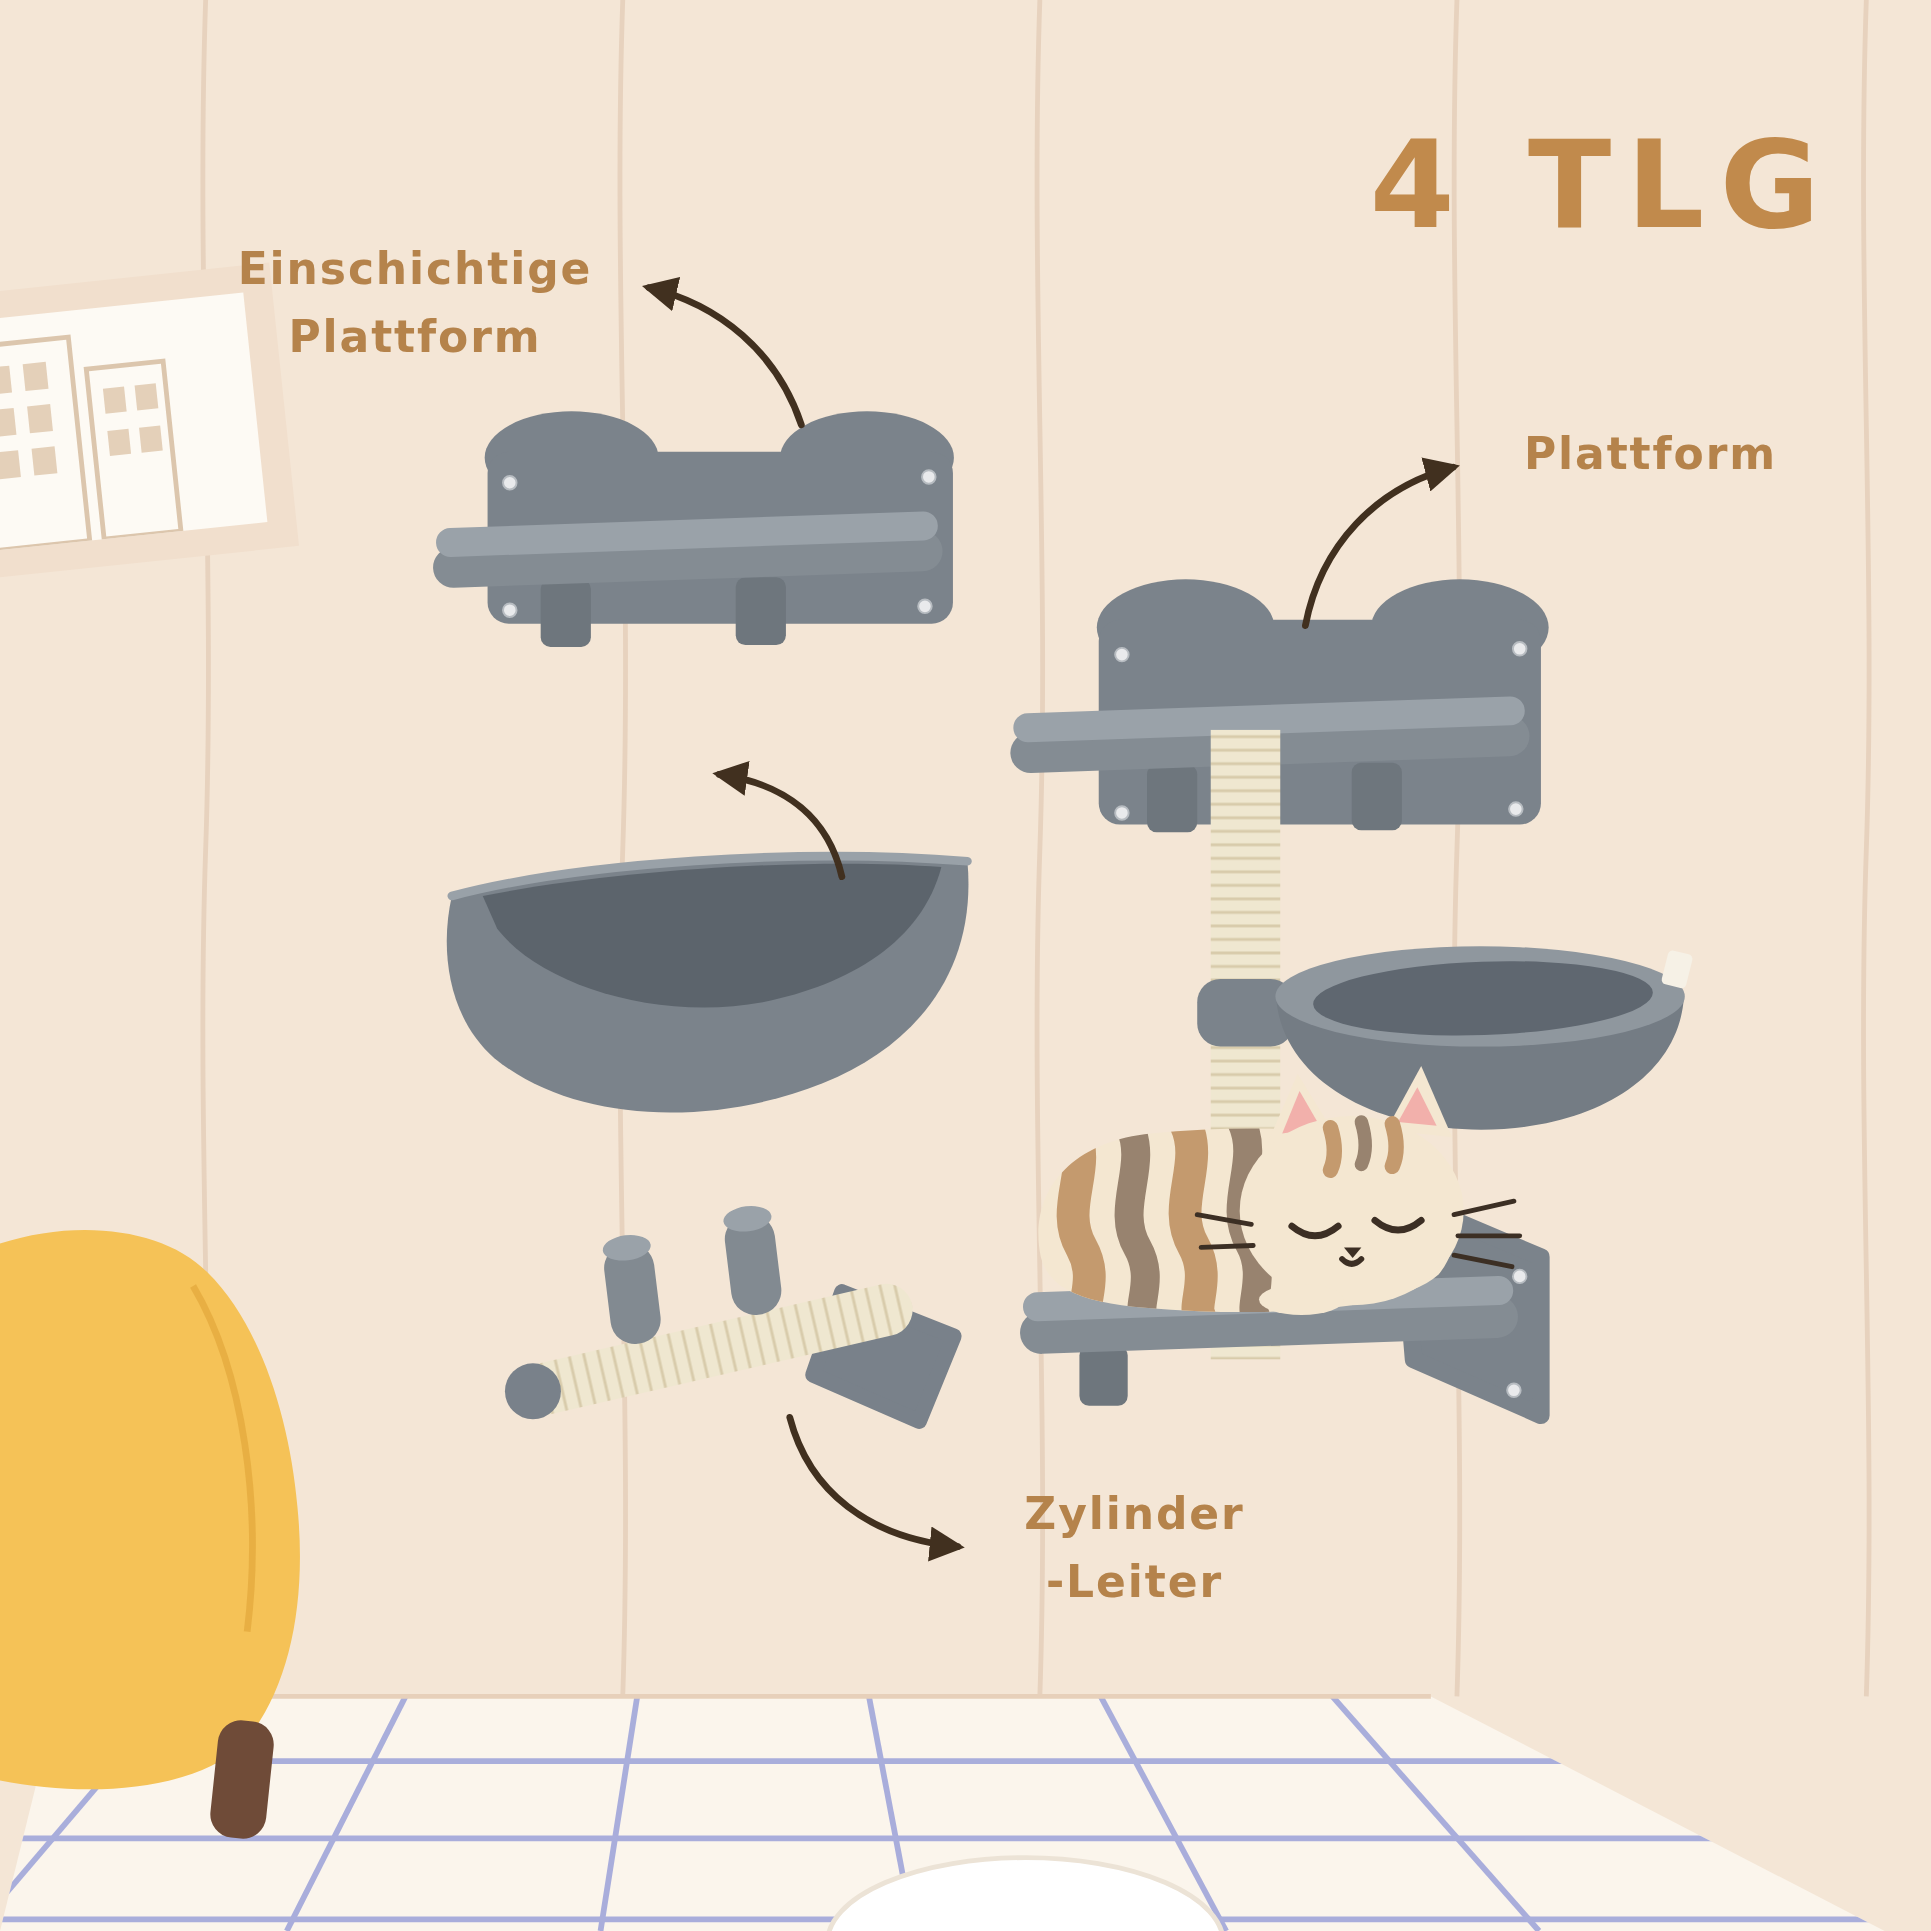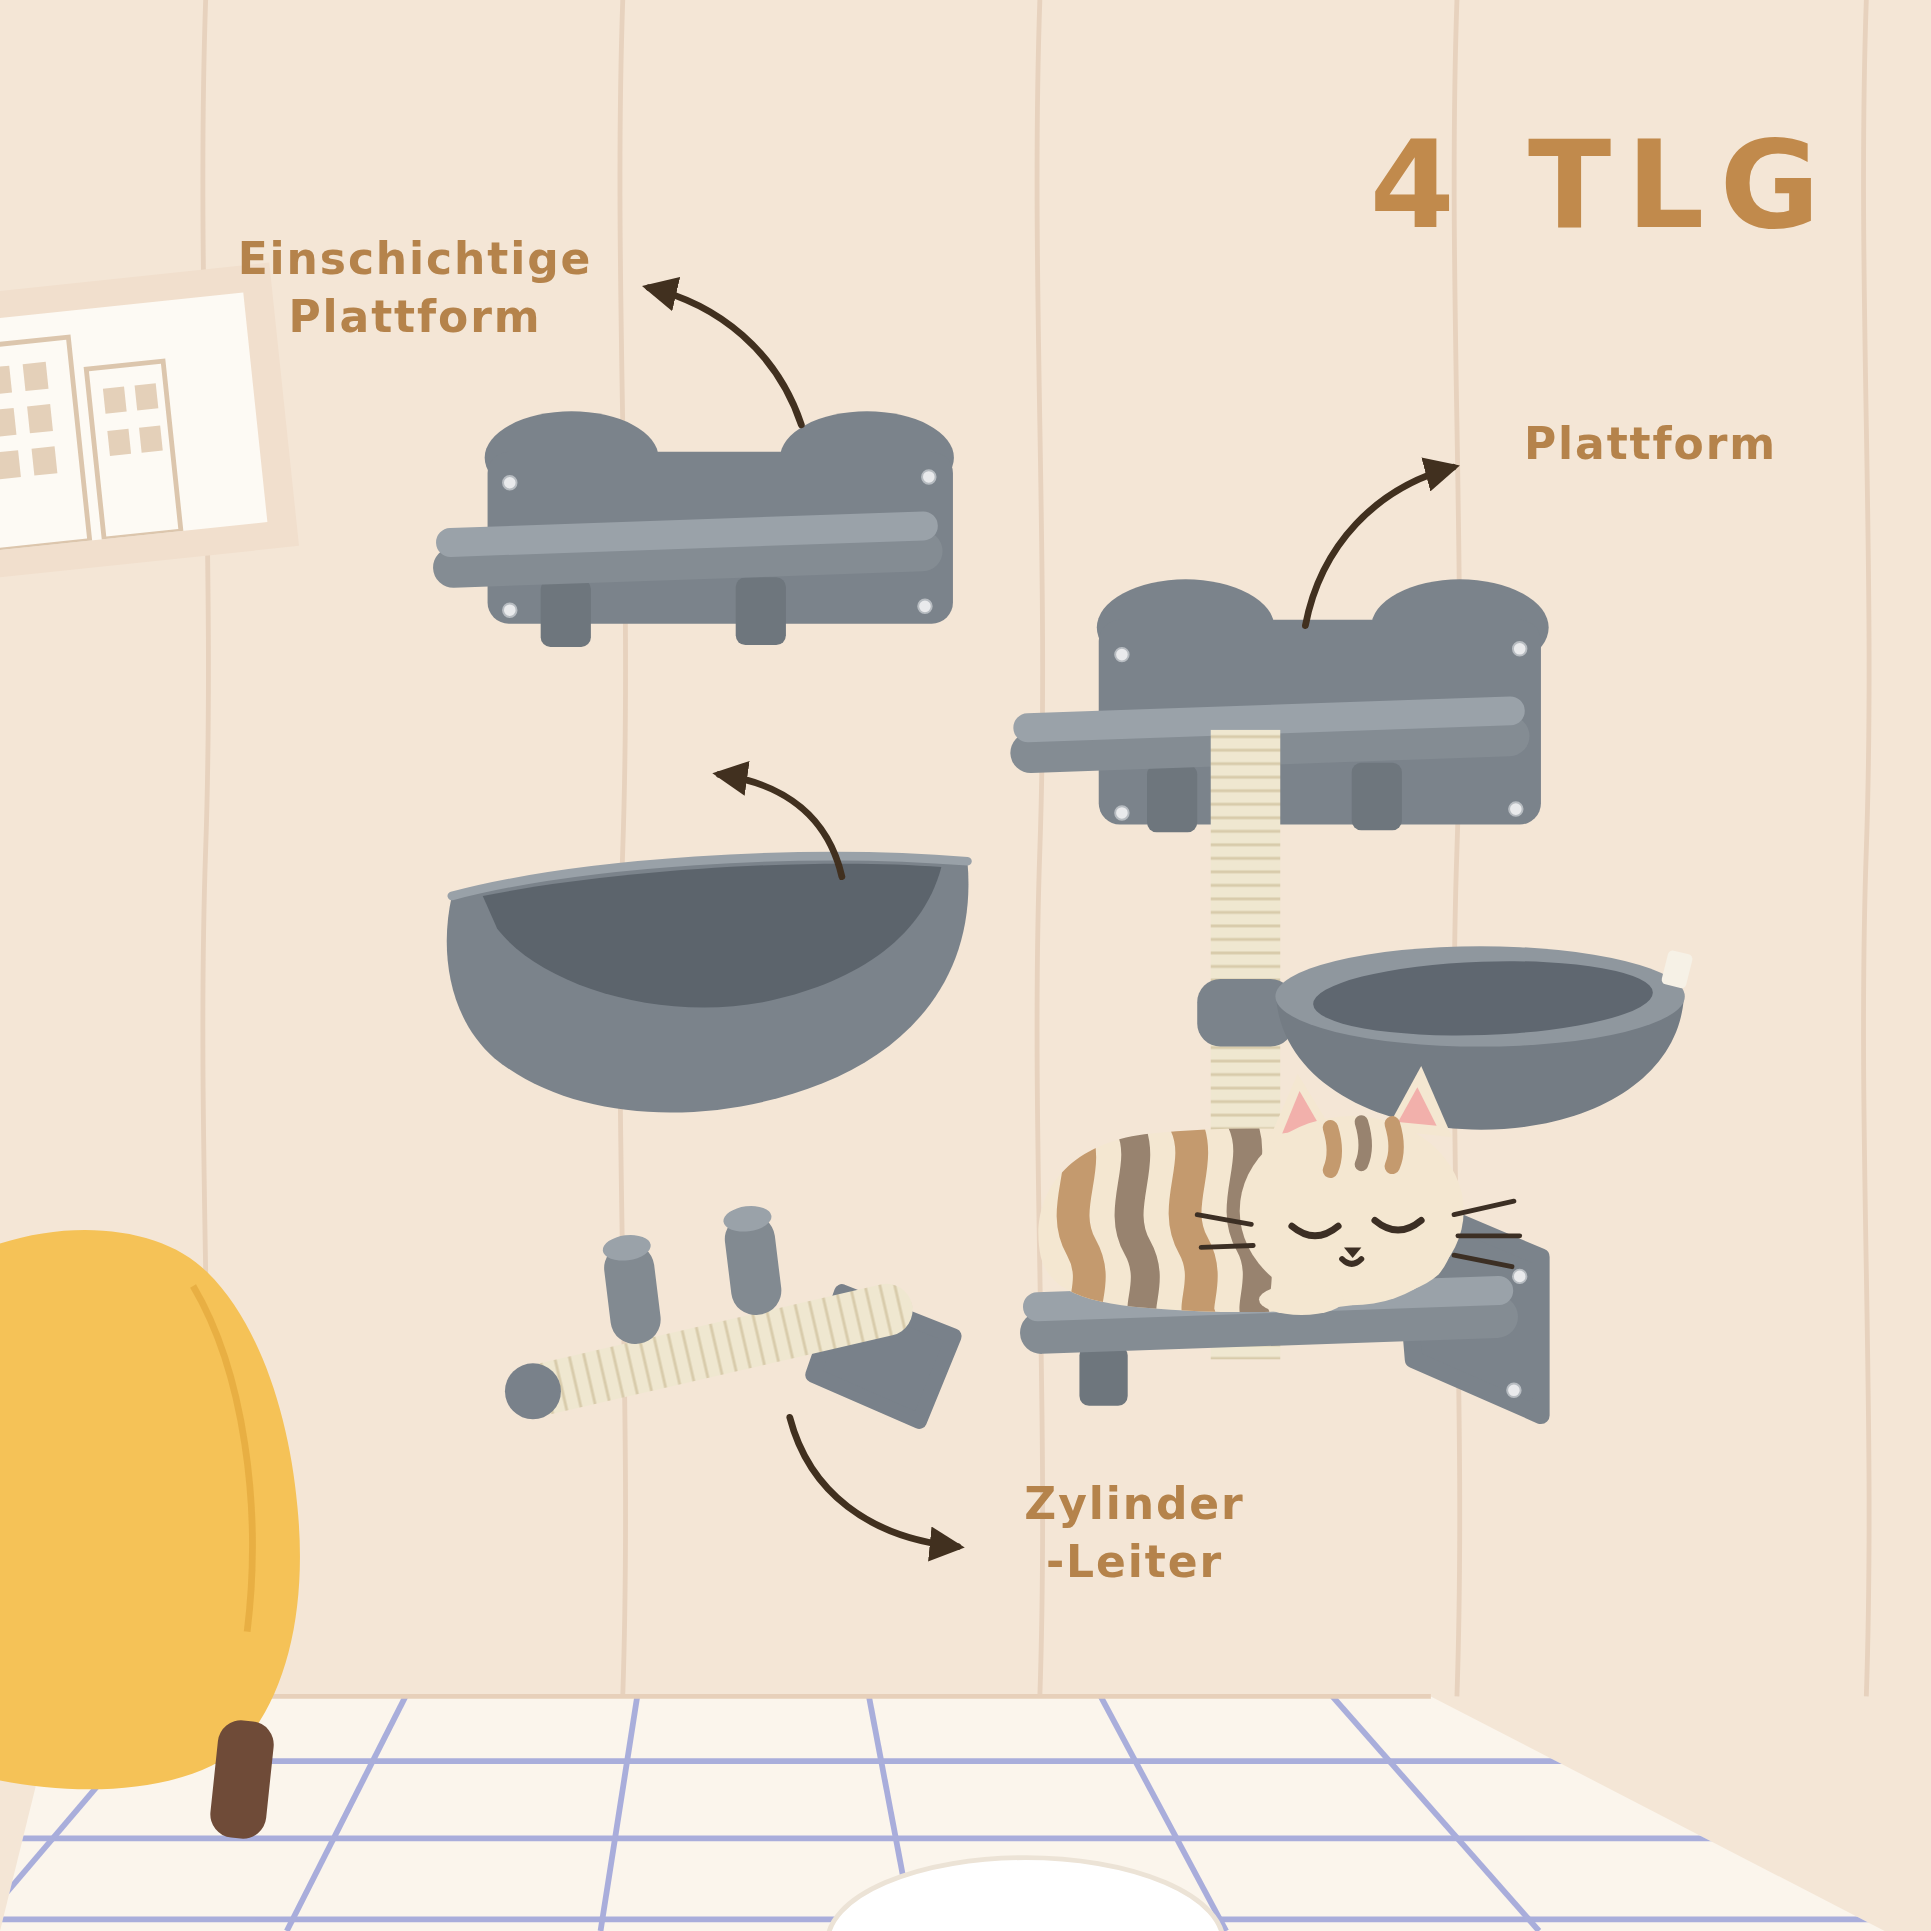--- a/index.html
+++ b/index.html
@@ -8,21 +8,21 @@
   #scene{position:absolute;left:0;top:0;width:1931px;height:1931px;}
   .label{
     position:absolute;
     color:#b5834b;
     font-weight:700;
     font-size:44px;
     line-height:1.32;
     letter-spacing:1.9px;
     text-align:center;
   }
-  .label span{display:block;}
+  .label span{display:block;margin-top:10px;}
   .headline{
     position:absolute;
     left:1332px; top:114px; width:541px;
     text-align:center;
     color:#c18a4c;
     font-weight:800;
     font-size:122px;
     letter-spacing:15.4px;
   }
 </style>

